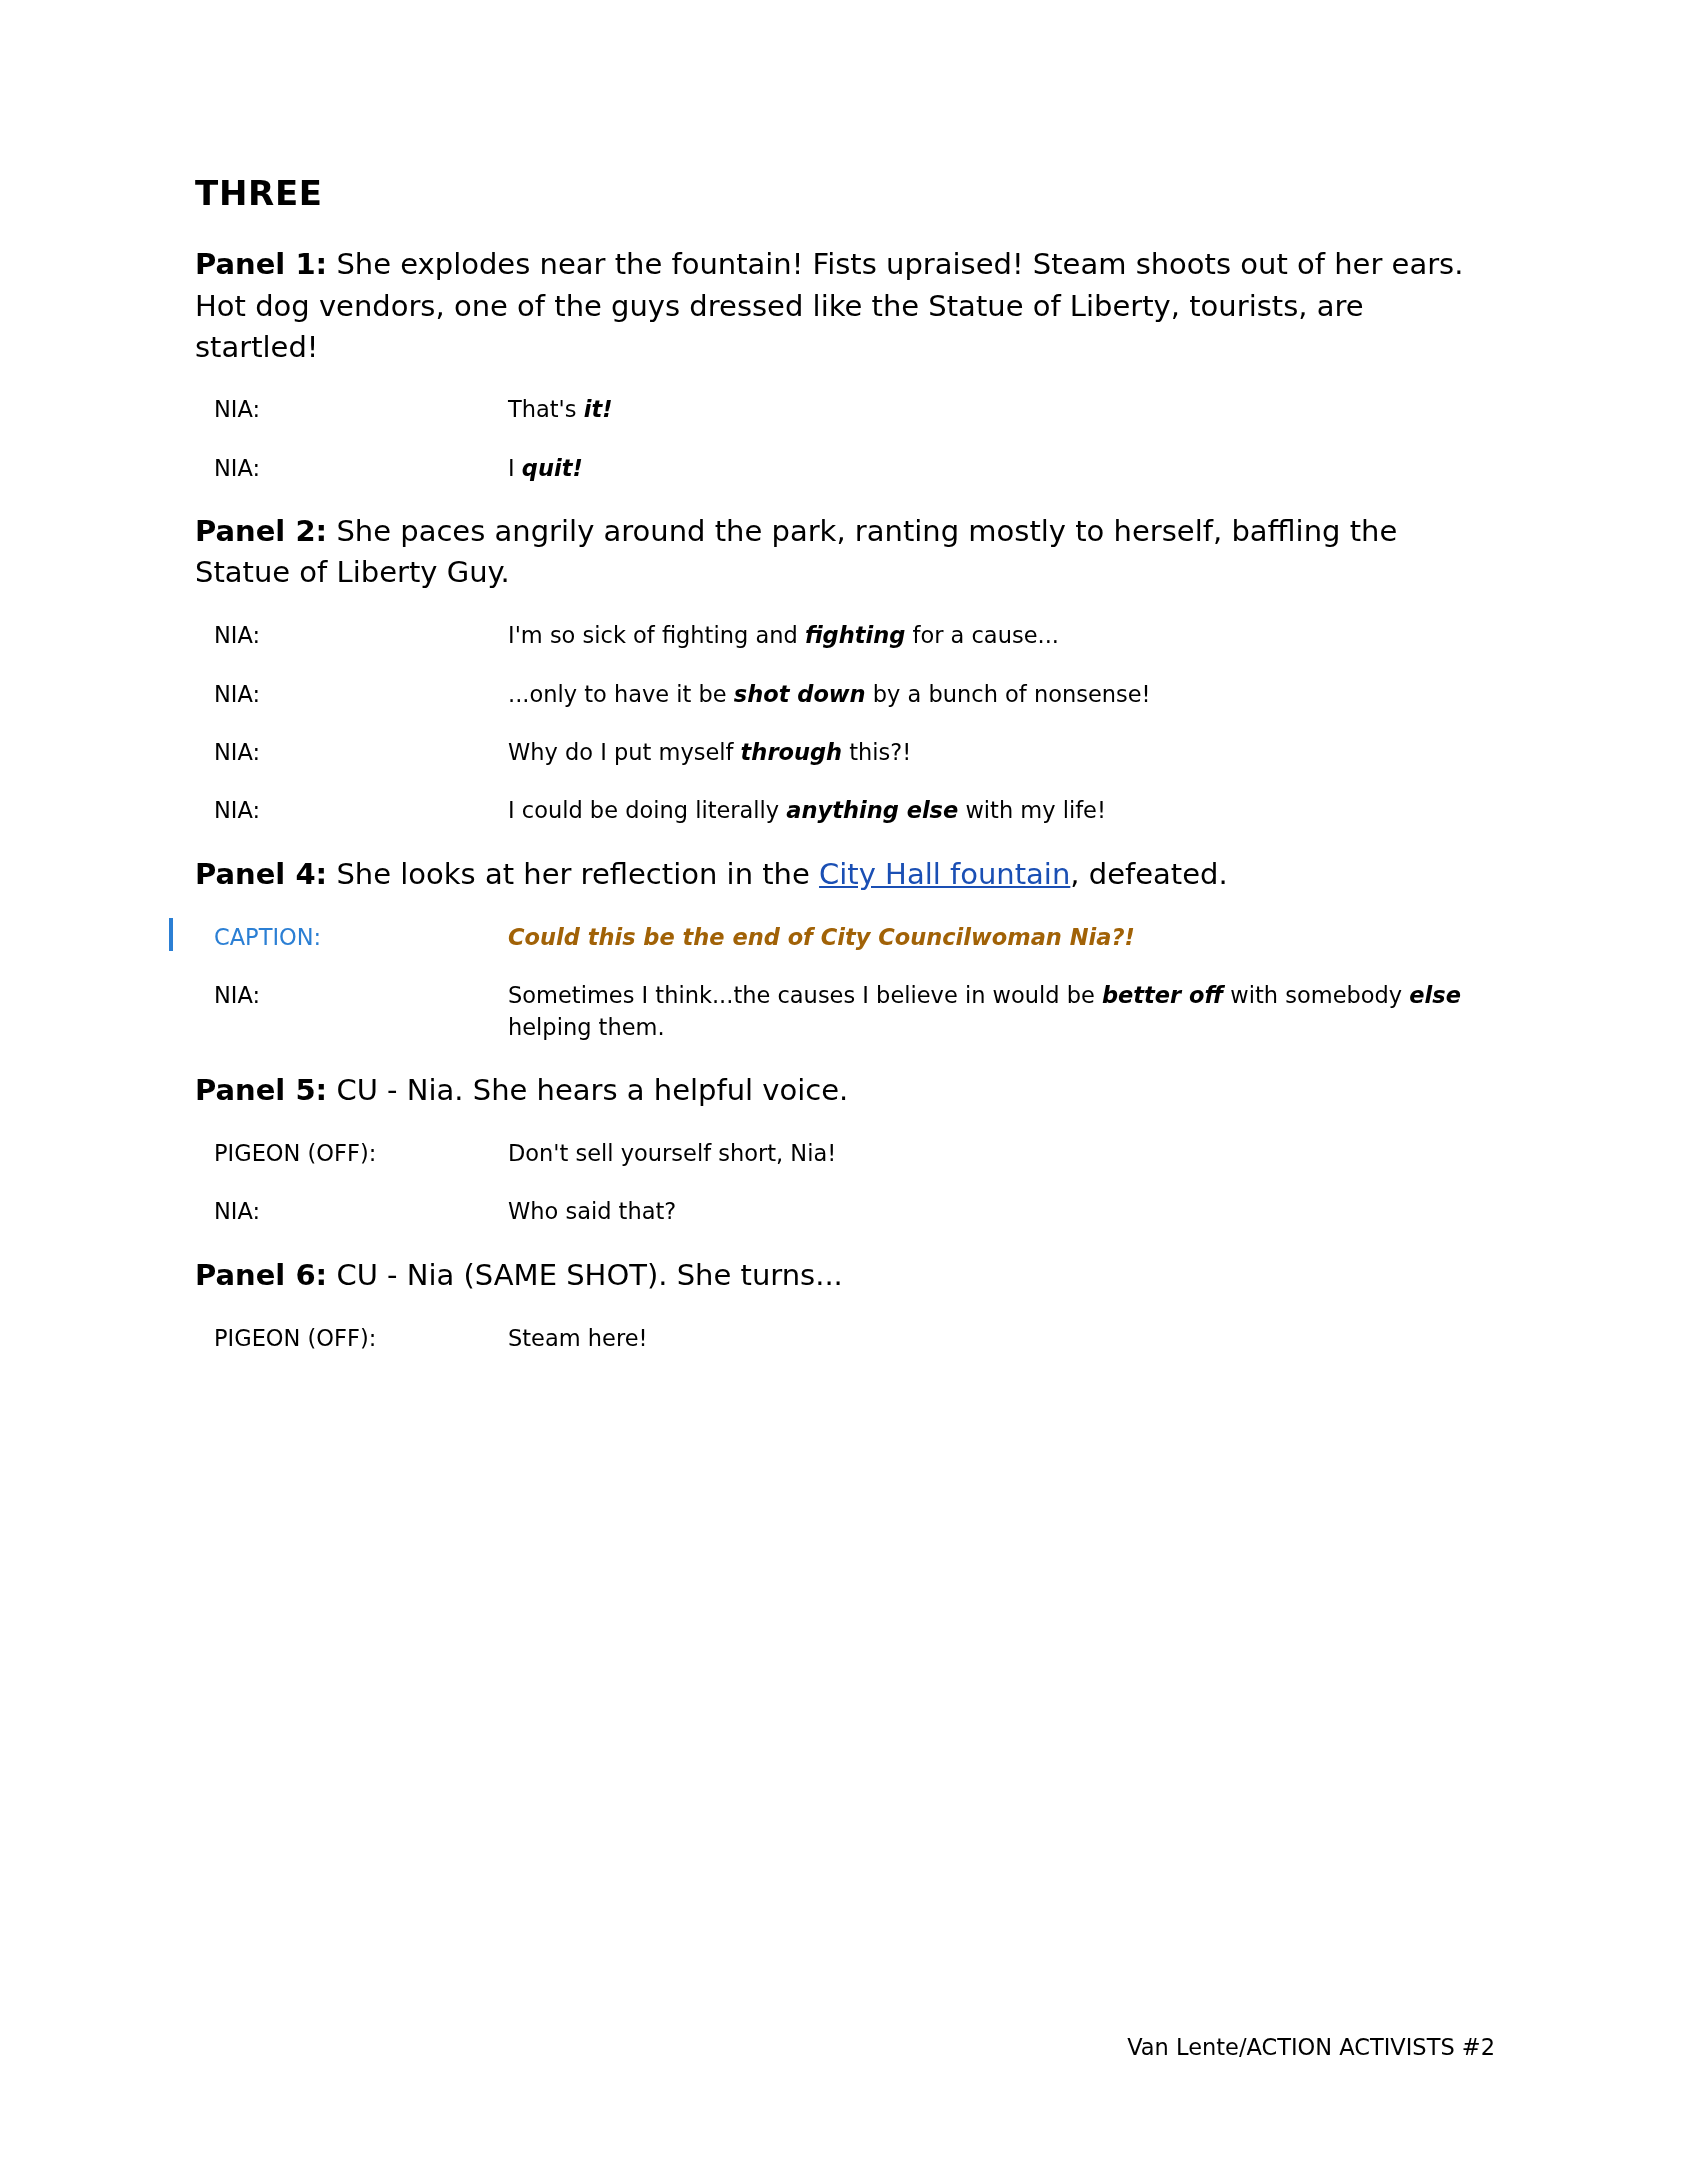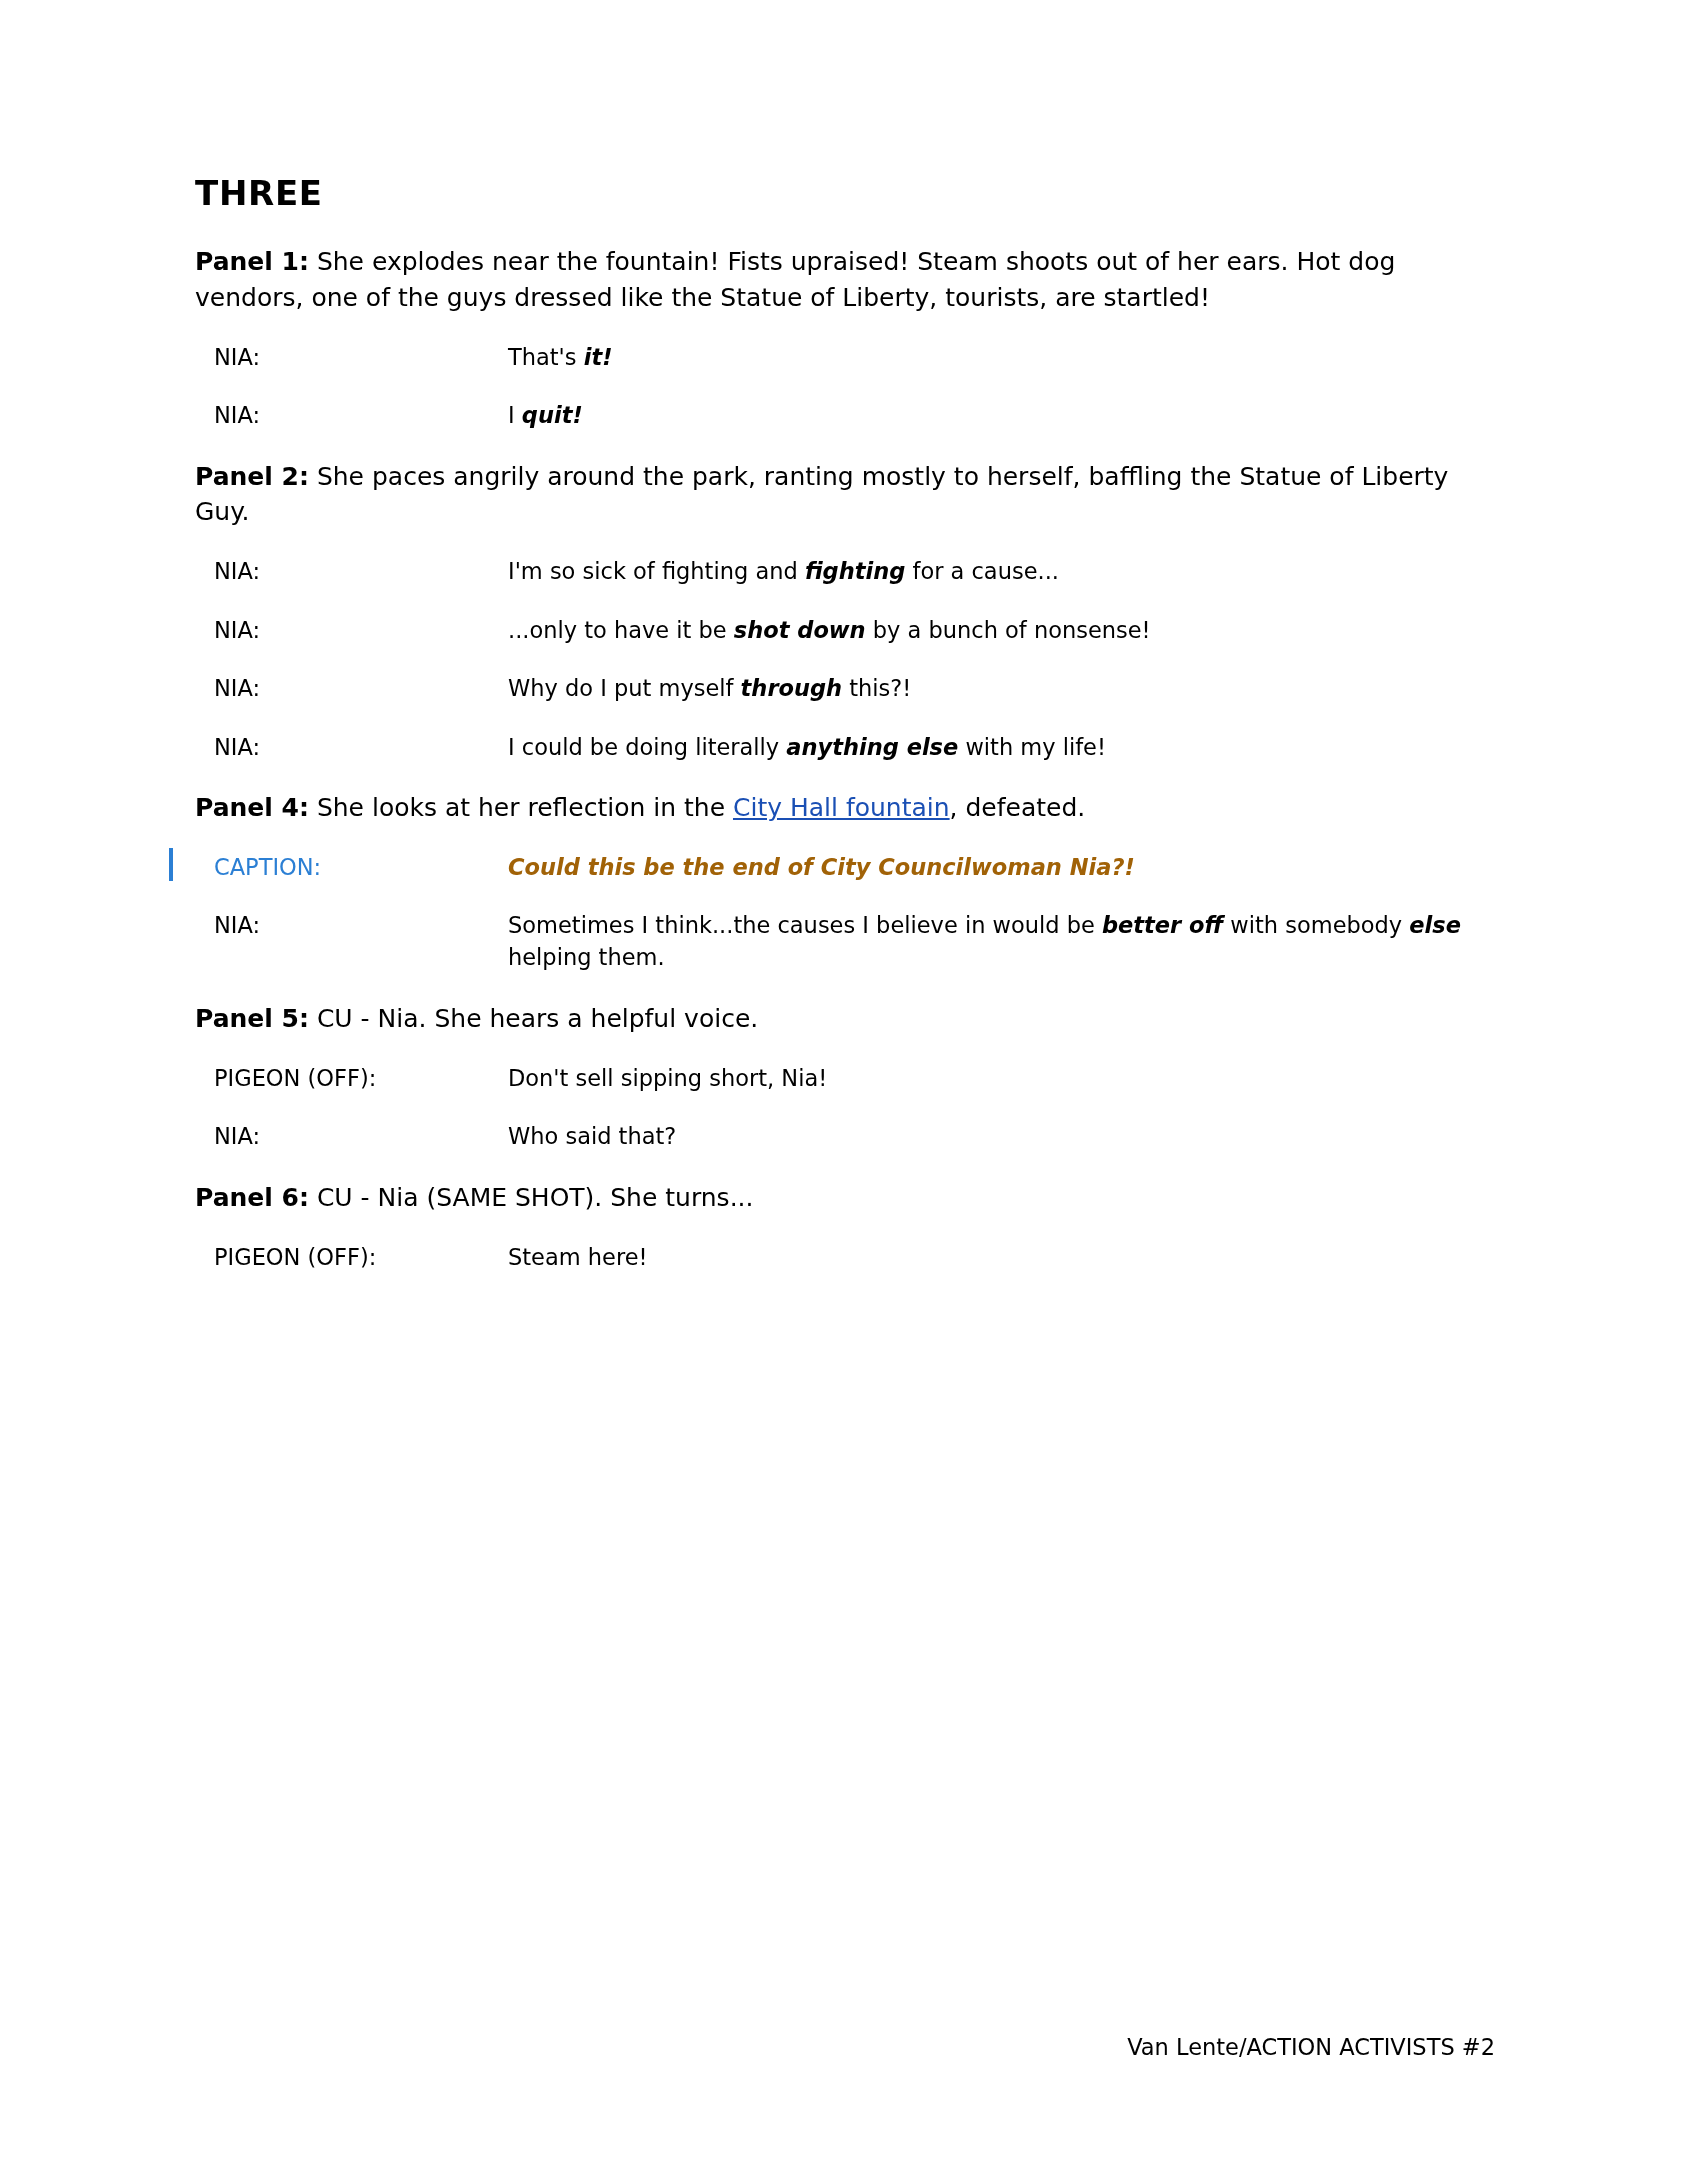--- a/index.html
+++ b/index.html
@@ -25,21 +25,21 @@
     width: 1300px;
   }
   .page-heading {
     font-size: 34px;
     font-weight: bold;
     letter-spacing: 0.7px;
     margin: 0 0 32px 0;
     line-height: 1.1;
   }
   .para {
-    font-size: 25px;
+    font-size: 29px;
     line-height: 1.42;
     margin: 0 0 26.5px 0;
   }
   .para .lead {
     font-weight: bold;
   }
   .dlg {
     display: flex;
     font-size: 22.5px;
     line-height: 1.42;
@@ -156,21 +156,21 @@
       <span class="who">NIA:</span>
       <span class="line"><span>Sometimes I think...the causes I believe in would be </span><b class="em">better off</b><span> with somebody </span><b class="em">else</b><span> helping them.</span></span>
     </div>
 
     <p class="para">
       <span class="lead">Panel 5:</span><span> CU - Nia. She hears a helpful voice.</span>
     </p>
 
     <div class="dlg">
       <span class="who">PIGEON (OFF):</span>
-      <span class="line">Don't sell sipping short, Nia!</span>
+      <span class="line">Don't sell yourself short, Nia!</span>
     </div>
 
     <div class="dlg">
       <span class="who">NIA:</span>
       <span class="line">Who said that?</span>
     </div>
 
     <p class="para">
       <span class="lead">Panel 6:</span><span> CU - Nia (SAME SHOT). She turns...</span>
     </p>

